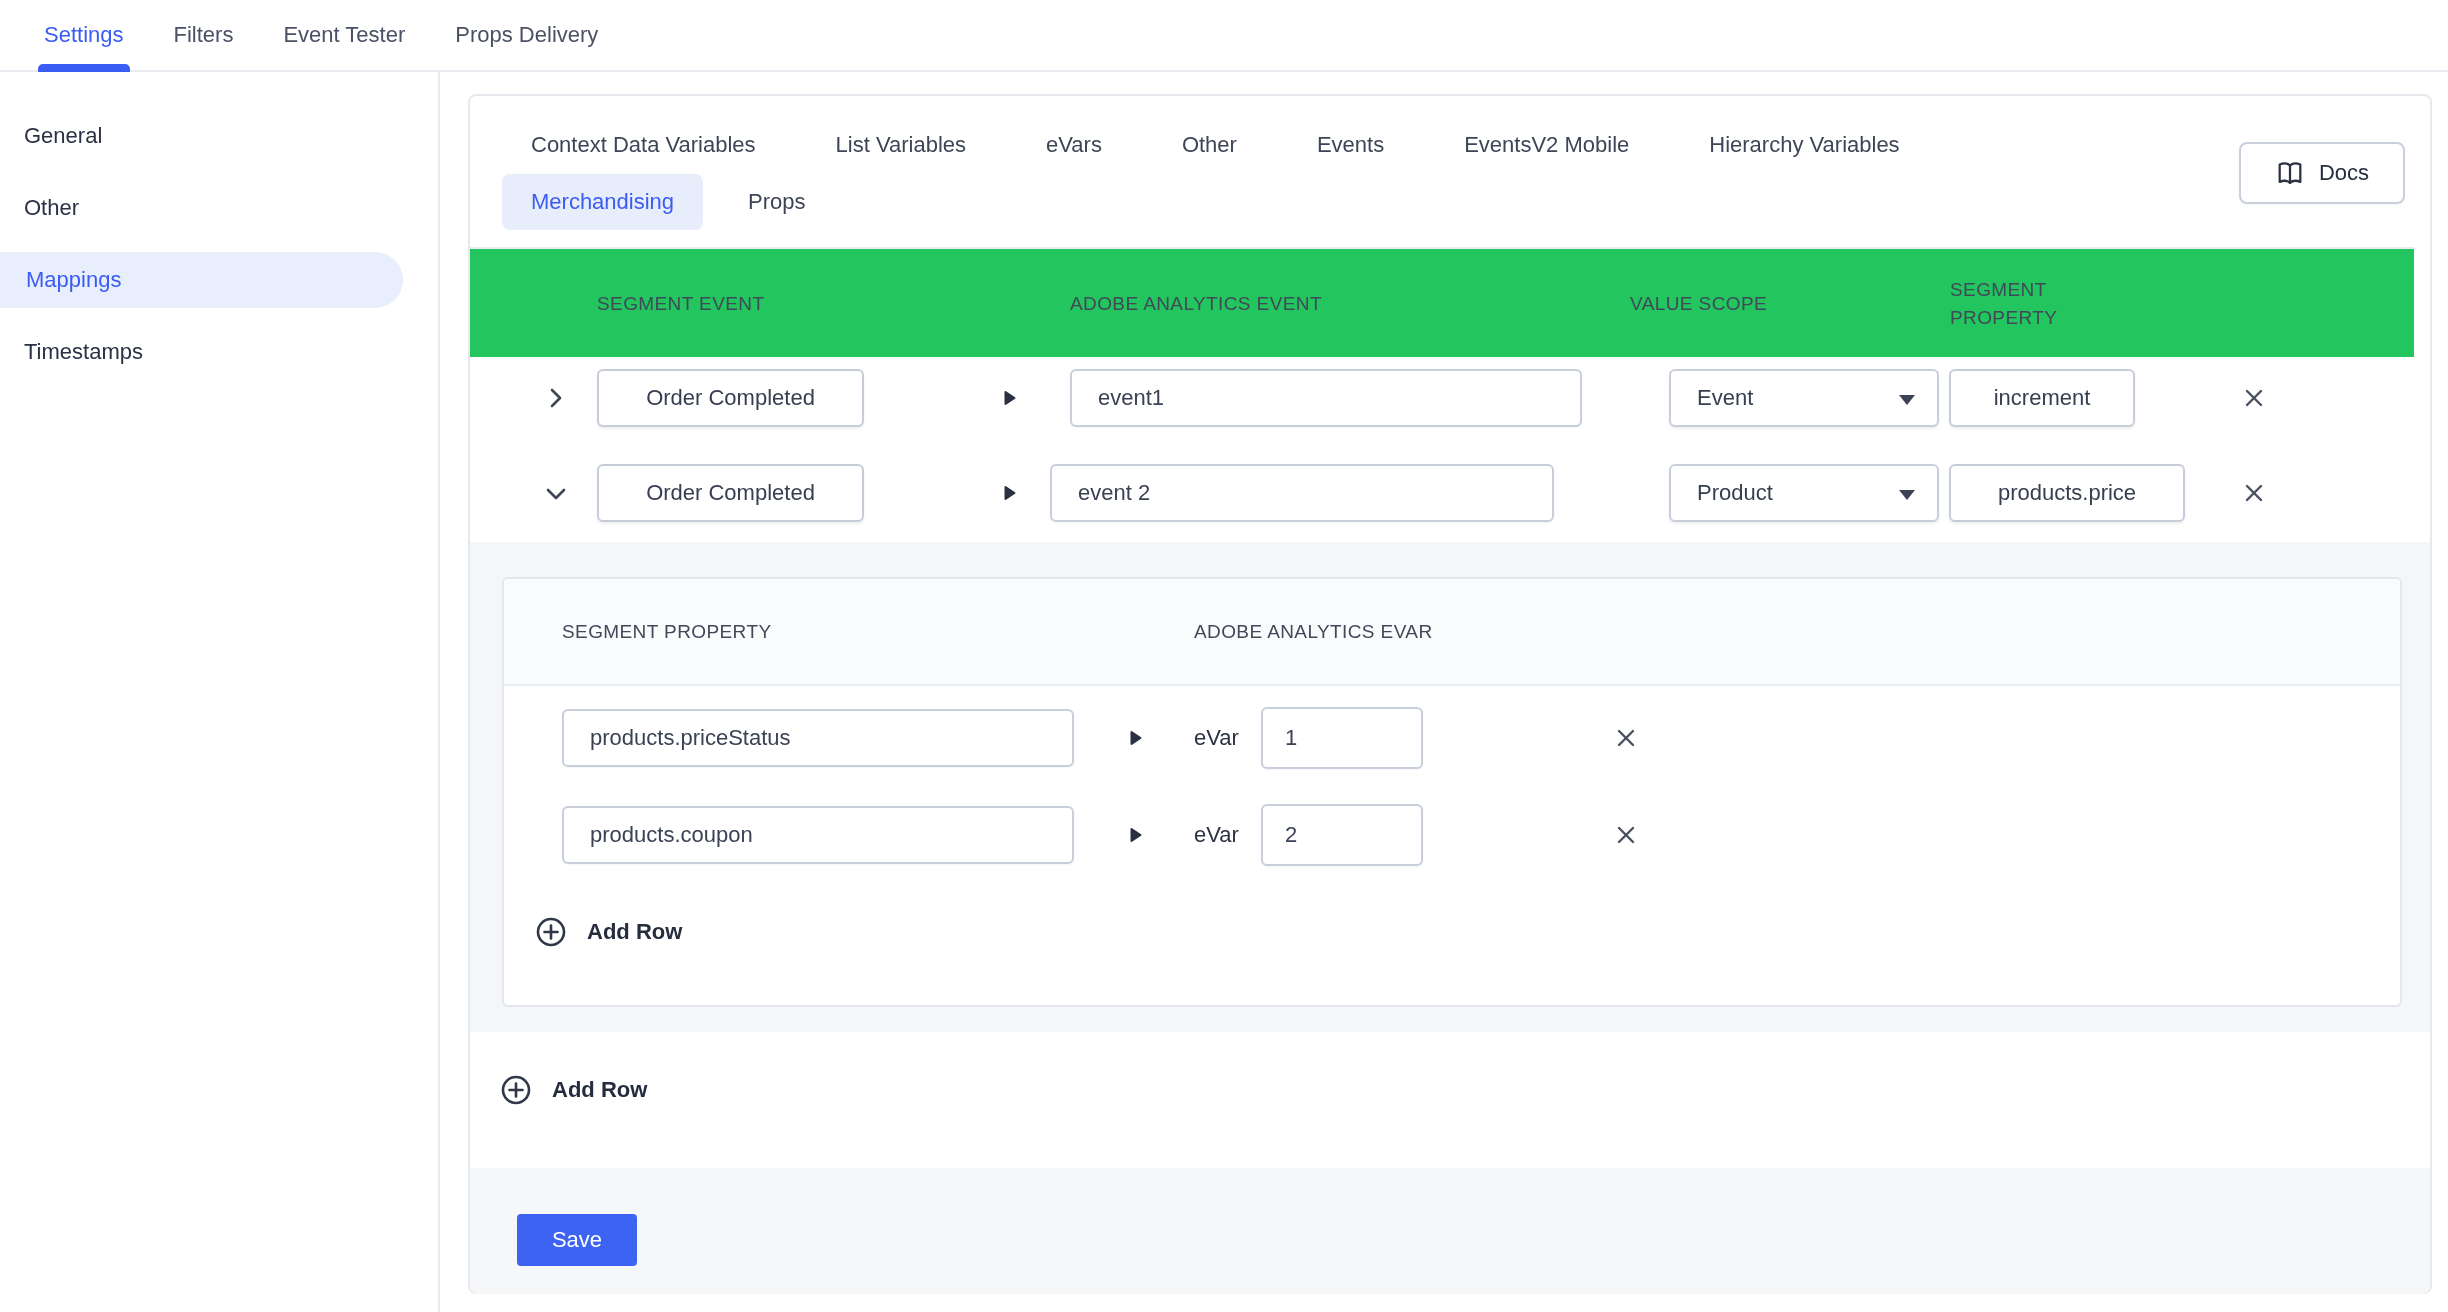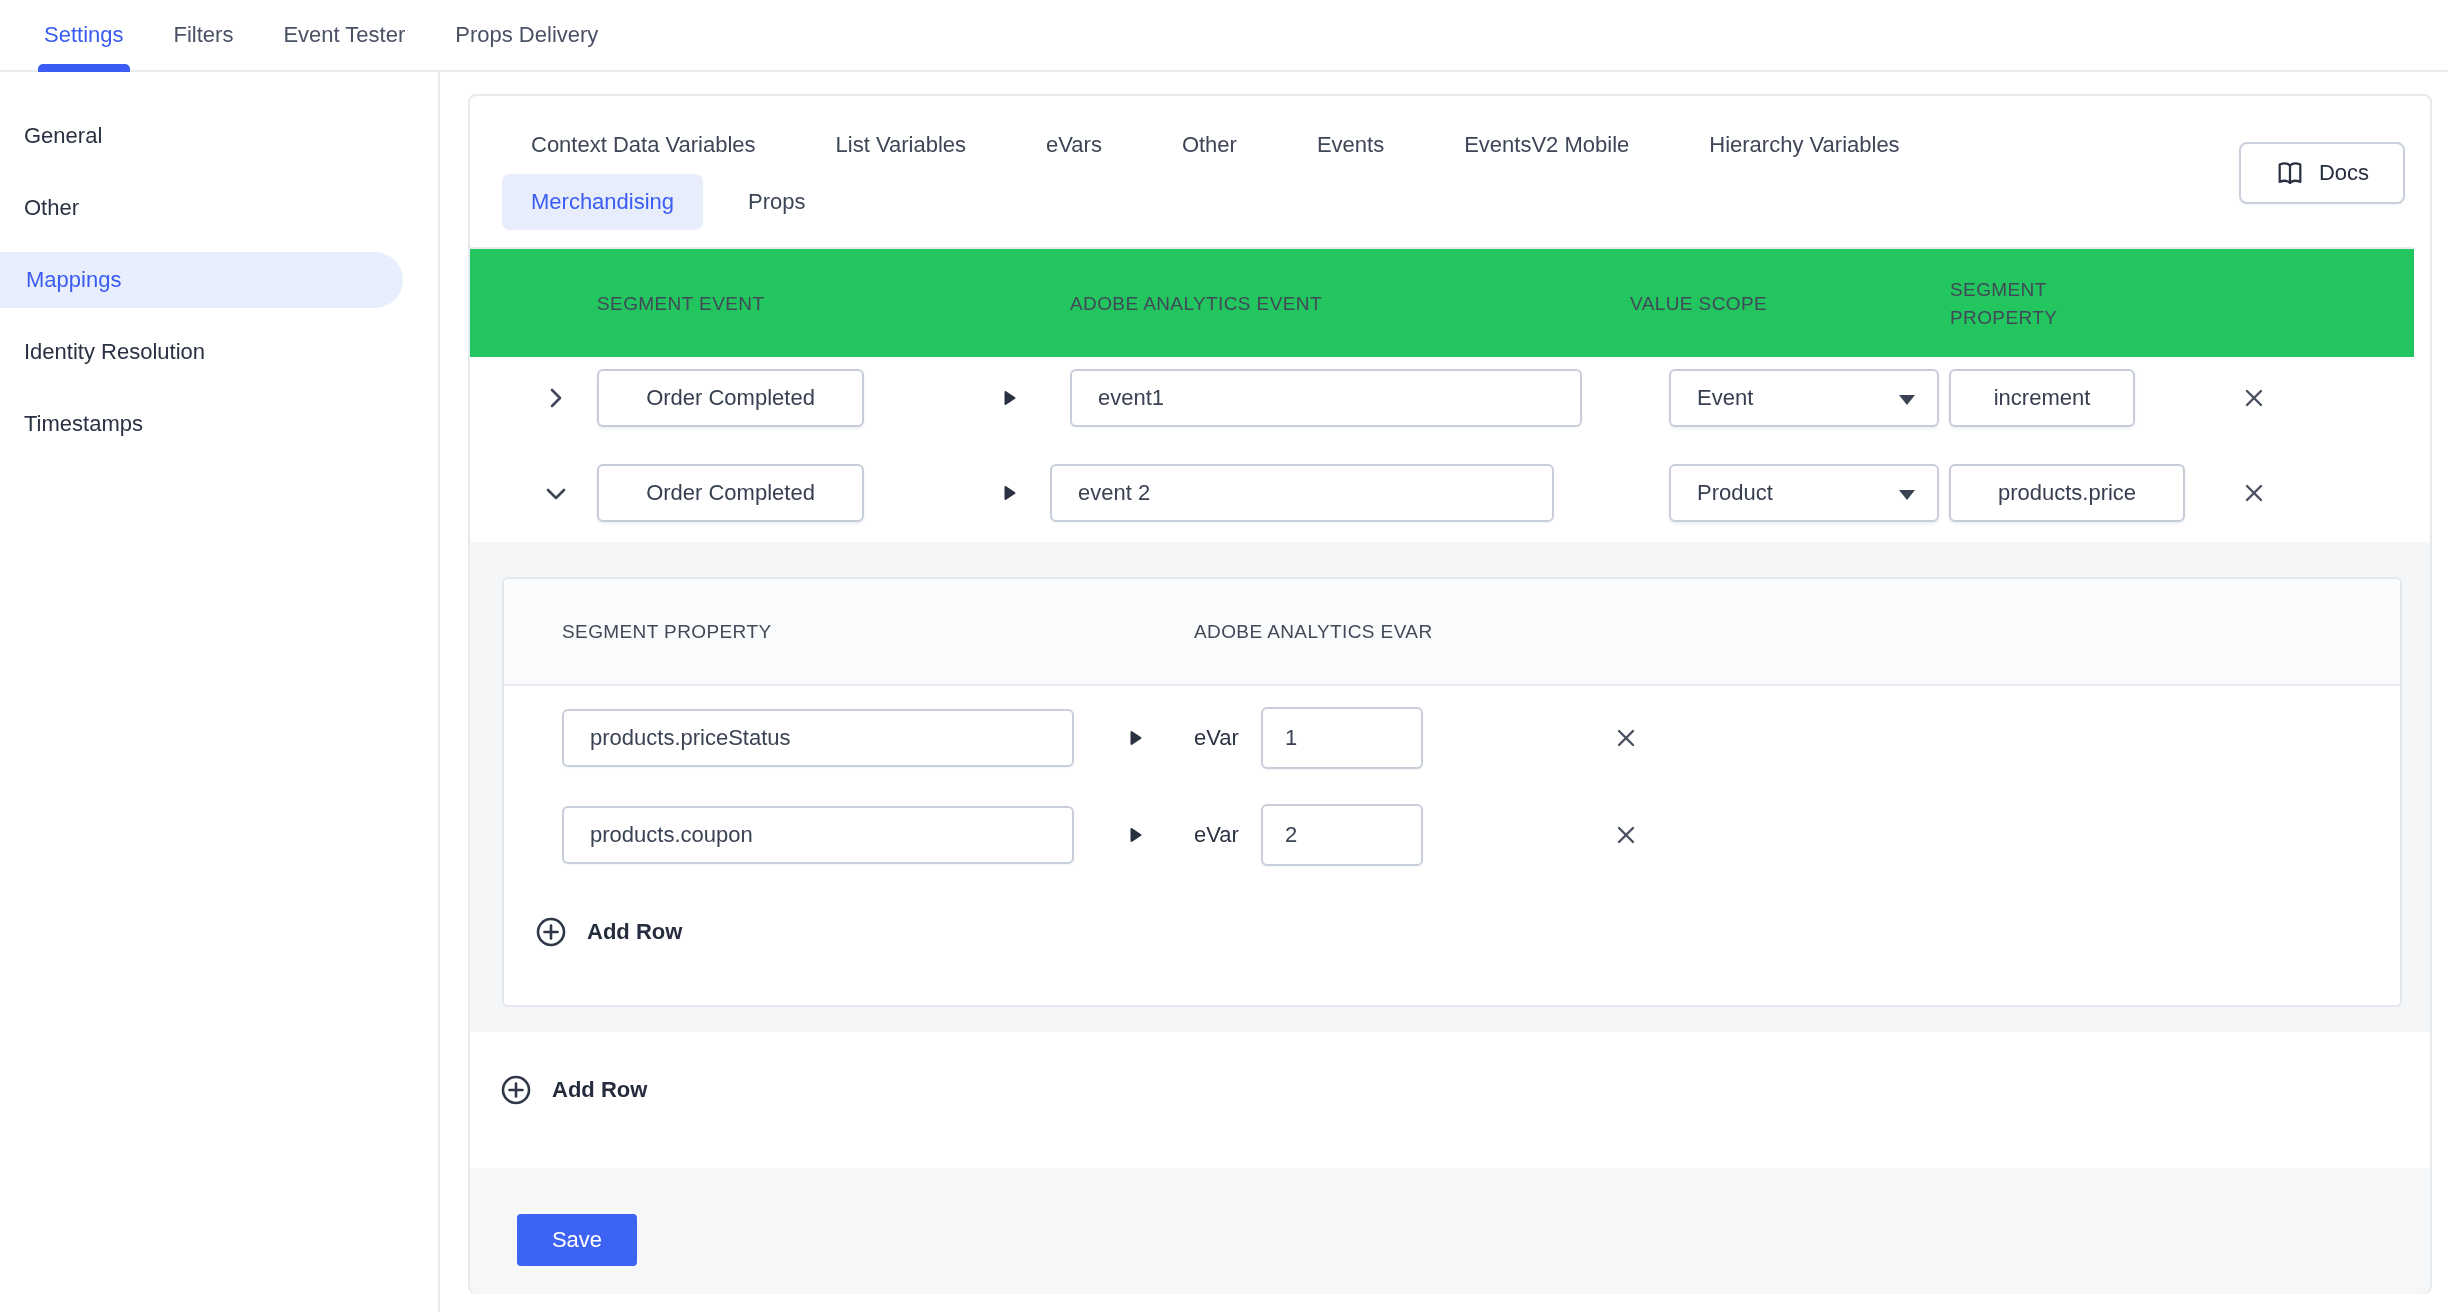--- a/index.html
+++ b/index.html
@@ -103,21 +103,20 @@
     <div class="topnav-item active">Settings</div>
     <div class="topnav-item">Filters</div>
     <div class="topnav-item">Event Tester</div>
     <div class="topnav-item">Props Delivery</div>
   </header>
 
   <aside class="sidebar">
     <div class="side-item">General</div>
     <div class="side-item">Other</div>
     <div class="side-item active">Mappings</div>
-    <div class="side-item">Identity Resolution</div>
     <div class="side-item">Timestamps</div>
   </aside>
 
   <main class="card">
 
     <div class="tabs-row1">
       <div class="tab">Context Data Variables</div>
       <div class="tab">List Variables</div>
       <div class="tab">eVars</div>
       <div class="tab">Other</div>

